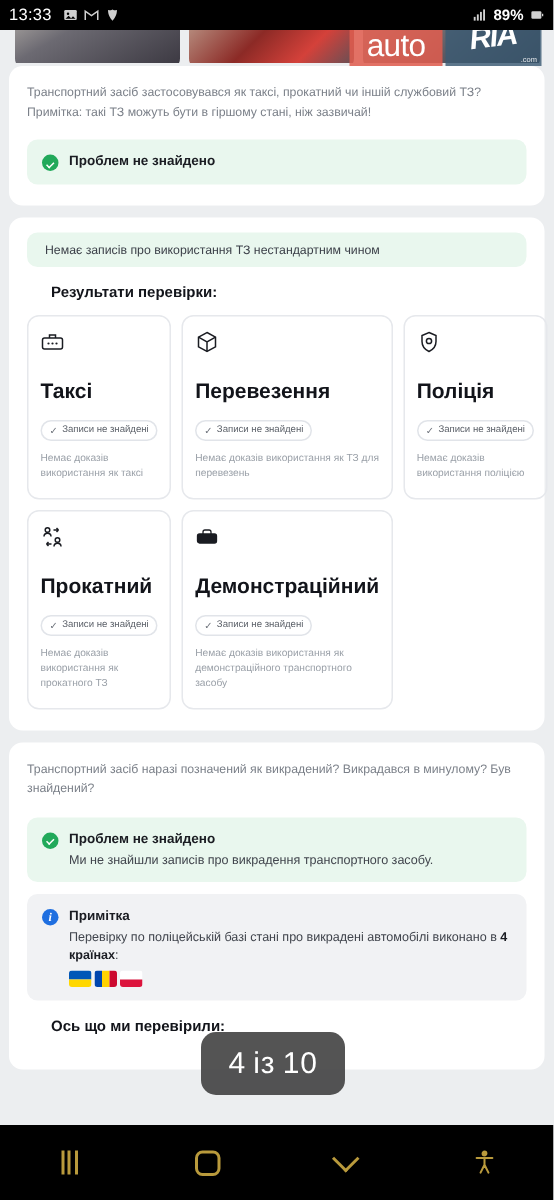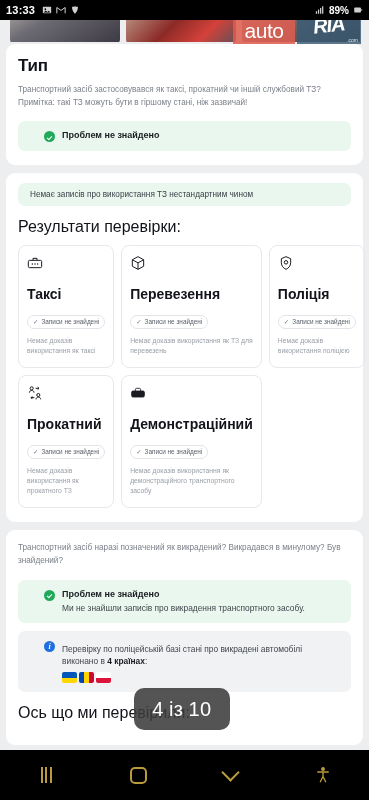--- a/index.html
+++ b/index.html
@@ -10,21 +10,21 @@
     color: #12141a;
     position: relative;
   }
 
   
   .statusbar {
     height: 20px; background: #000; color: #fff;
     display: flex; align-items: center; padding: 0 6px;
     font-size: 11px; position: relative; z-index: 40;
   }
-  .sb-time { font-weight: 700; letter-spacing: .2px; text-align: center; }
+  .sb-time { font-weight: 400; letter-spacing: .2px; text-align: center; }
   .sb-icons { display: flex; gap: 4px; align-items: center; margin-left: 7px; }
   .sb-ic { width: 10px; height: 10px; display: inline-block; opacity: .95; }
   .sb-right { margin-left: auto; display: flex; gap: 4px; align-items: center; font-size: 10px; }
   .sb-batt { font-size: 10px; font-weight: 600; }
 
   
   .photostrip {
     position: absolute; top: 20px; left: 0; width: 369px; height: 22px;
     overflow: hidden; z-index: 5;
   }
@@ -67,21 +67,21 @@
     background: #fff; border-radius: 9px; margin: 0 6px 8px 6px;
     padding: 12px 12px 14px 12px;
   }
   .card.tight { padding-top: 10px; }
 
   h2.sec-title { font-size: 17px; font-weight: 700; letter-spacing: -.2px; margin-bottom: 8px; }
   p.sec-desc { font-size: 8.2px; line-height: 1.55; color: #7b8089; margin-bottom: 12px; }
 
   
   .alert {
-    border-radius: 7px; padding: 9px 26px; display: flex; gap: 7px; align-items: flex-start;
+    border-radius: 7px; padding: 9px 10px; display: flex; gap: 7px; align-items: flex-start;
   }
   .alert.green { background: #e9f7ee; }
   .alert.greenlite { background: #e9f7ee; padding: 7px 12px; }
   .alert.blue { background: #f1f2f4; }
   .alert-ic { flex: 0 0 auto; margin-top: 1px; }
   .dot-ic { width: 11px; height: 11px; border-radius: 50%; background: #21a95a; position: relative; display:block; }
   .dot-ic::after {
     content: ""; position: absolute; left: 2.6px; top: 4.4px; width: 4px; height: 2px;
     border-left: 1.4px solid #fff; border-bottom: 1.4px solid #fff; transform: rotate(-45deg);
   }
@@ -96,21 +96,21 @@
   .alert-plain { font-size: 8.2px; color: #3c4049; }
   .alert-text b { font-weight: 700; color: #1a1c22; text-align: right; }
 
   .flags { display: flex; gap: 2px; margin-top: 5px; }
   .flag { width: 15px; height: 11px; border-radius: 2px; overflow: hidden; display: flex; flex-direction: column; }
   .flag i { flex: 1; display: block; }
   .flag.vert { flex-direction: row; }
   .flag.vert i { flex: 1; }
 
   
-  .grid-title { font-size: 16px; font-weight: 400; margin: 12px 0 9px 0; }
+  .grid-title { font-size: 10px; font-weight: 700; margin: 12px 0 9px 16px; }
   .grid { display: grid; grid-template-columns: repeat(3, 1fr); gap: 7px; }
   .rcard {
     border: 1px solid #e6e8ec; border-radius: 8px; padding: 9px 8px 11px 8px;
     min-height: 100px;
   }
   .rcard .ric { width: 16px; height: 16px; margin-bottom: 11px; }
   .rcard .rname { font-size: 14px; font-weight: 700; line-height: 1.25; margin-bottom: 6px; }
   .chip {
     display: inline-flex; align-items: center; gap: 3px;
     border: 1px solid #e1e4e9; border-radius: 9px; padding: 2px 5px;
@@ -182,21 +182,20 @@
   <span>auto</span>
 </div>
 <div class="wm wm-ria">
   <span>RIA</span>
   <small>.com</small>
 </div>
 
 <div class="page">
 
   <div class="card" style="margin-top:2px;">
-    <h2 class="sec-title">Тип</h2>
     <p class="sec-desc">Транспортний засіб застосовувався як таксі, прокатний чи іншій службовий ТЗ? Примітка: такі ТЗ можуть бути в гіршому стані, ніж зазвичай!</p>
     <div class="alert green">
       <span class="alert-ic">
           <i class="dot-ic"></i>
         </span>
       <div class="alert-body">
         <div class="alert-title">Проблем не знайдено</div>
       </div>
     </div>
   </div>
@@ -296,20 +295,21 @@
         <div class="alert-title">Проблем не знайдено</div>
         <div class="alert-text">Ми не знайшли записів про викрадення транспортного засобу.</div>
       </div>
     </div>
 
     <div class="alert blue" style="margin-top:8px;">
       <span class="alert-ic">
           <i class="info-ic">i</i>
         </span>
       <div class="alert-body">
+        <div class="alert-title">Примітка</div>
         <div class="alert-text">
           <span>Перевірку по поліцейській базі стані про викрадені автомобілі виконано в </span><b>4 країнах</b><span>:</span>
         </div>
         <div class="flags">
           <span class="flag">
               <i style="background:#0057b7"></i>
               <i style="background:#ffd700"></i>
             </span>
           <span class="flag vert">
               <i style="background:#0046ae"></i>

